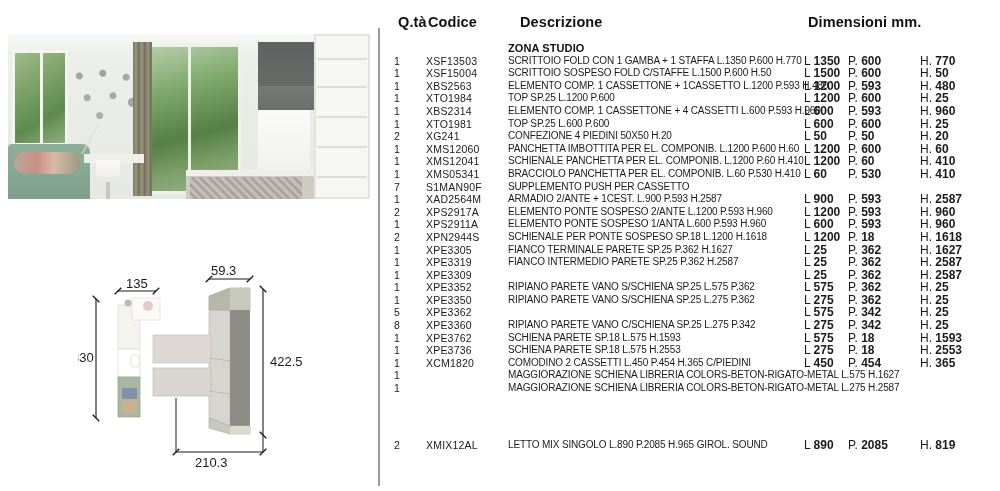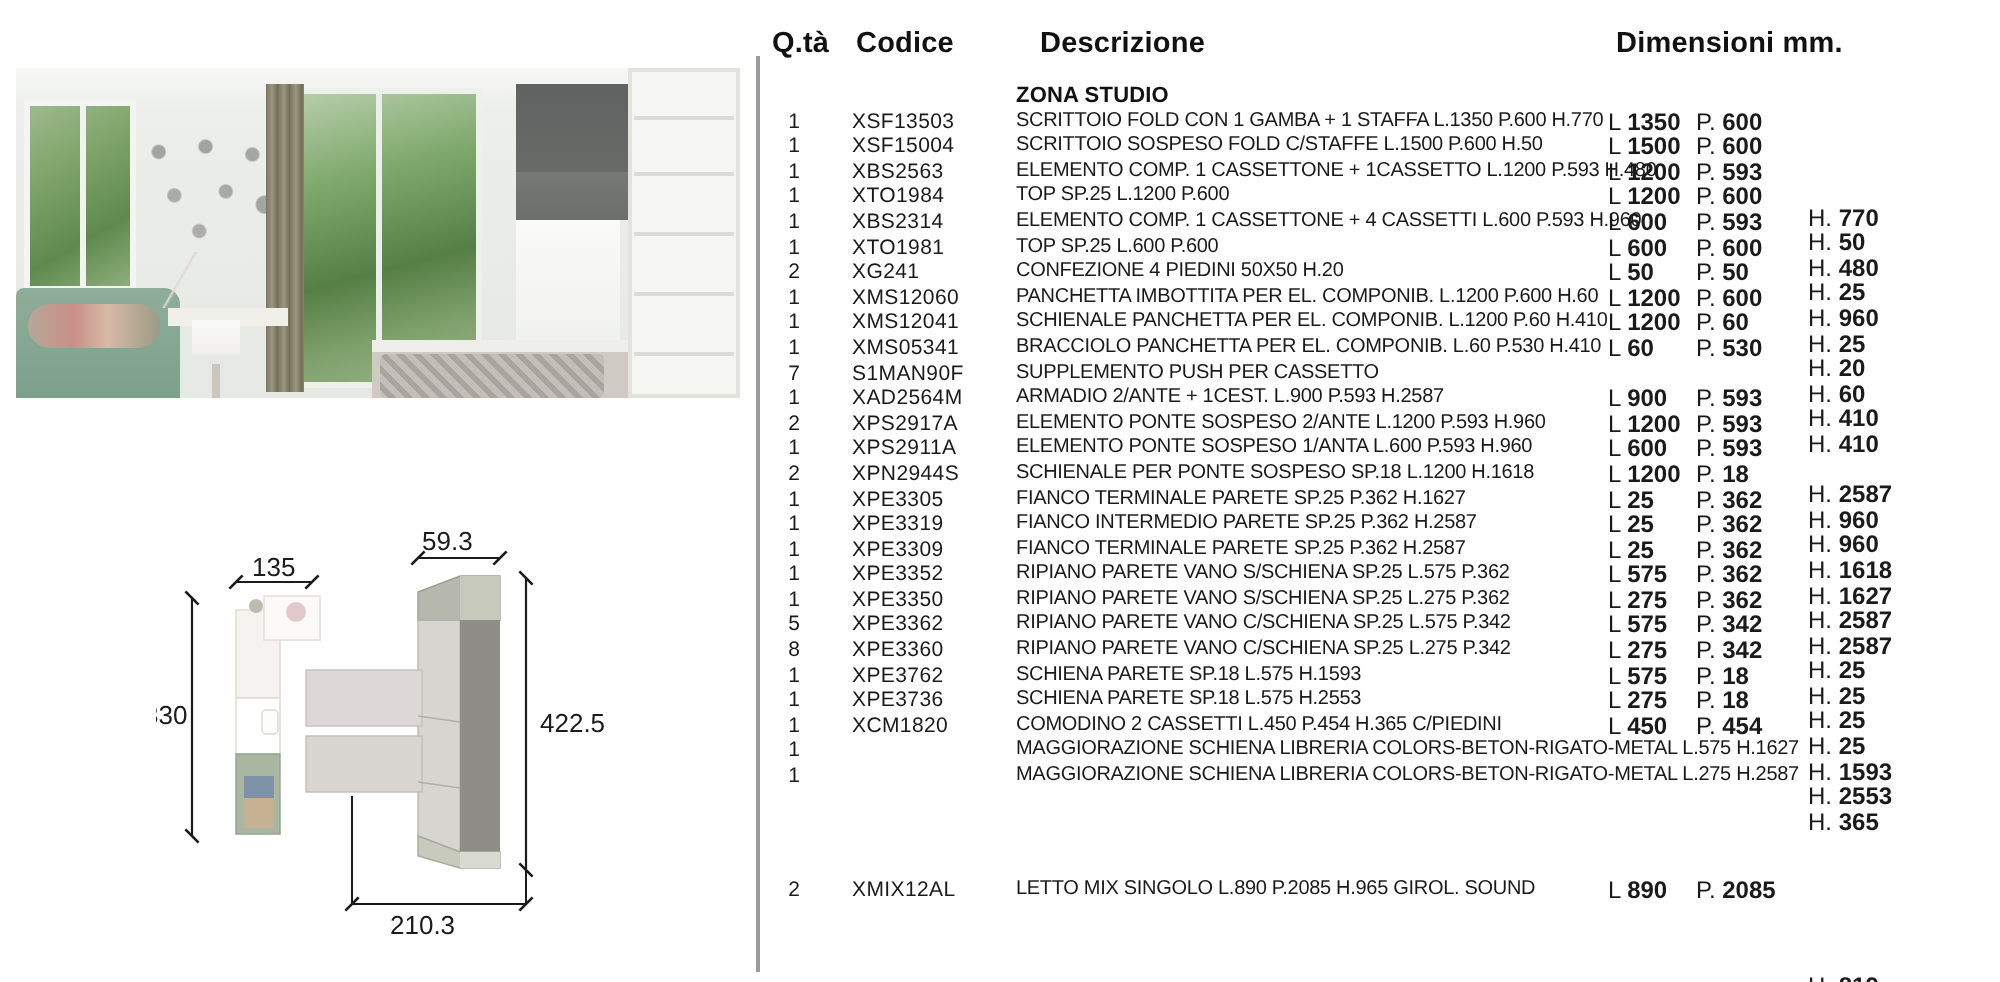--- a/index.html
+++ b/index.html
@@ -133,38 +133,38 @@
 
   
   .table-pane{position:absolute;left:378px;top:0;width:622px;height:491px;}
   .vrule{position:absolute;left:0px;top:28px;width:2px;height:458px;background:#9b9b9b;}
 
   .thead{position:absolute;left:0;top:14px;width:622px;height:22px;}
   .th{
     position:absolute;font-weight:bold;font-size:14.5px;letter-spacing:.1px;
     color:#111;white-space:nowrap;
   }
-  .th-qta{left:8px;}
+  .th-qta{left:20px;}
   .th-cod{left:50px;}
   .th-desc{left:142px;}
   .th-dim{left:430px;}
 
   .rows{position:absolute;left:0;top:42px;width:650px;}
   .row{
     position:relative;height:12.6px;line-height:12.6px;white-space:nowrap;
   }
   .row > span{position:absolute;top:0;}
   .c-qta{left:0px;width:38px;text-align:center;font-size:10.5px;}
   .c-cod{left:48px;font-size:10.5px;letter-spacing:.2px;}
   .c-desc{left:130px;font-size:10px;letter-spacing:-.15px;}
   .c-dim{left:426px;font-size:12px;}
   .c-dim b{font-weight:bold;}
   .dl{position:absolute;left:0px;}
   .dp{position:absolute;left:44px;}
-  .dh{position:absolute;left:100px;margin-top:48px;}
+  .dh{position:absolute;left:116px;}
   .dimwrap{position:relative;display:inline-block;width:180px;height:12.6px;}
 
   .zone{
     font-weight:bold;font-size:11px;letter-spacing:.1px;color:#111;
   }
   .row.gap{height:22px;}
 </style>
 </head>
 <body>
 
@@ -378,39 +378,37 @@
         </div>
         <div class="row">
           <span class="c-qta">1</span>
           <span class="c-cod">XPE3319</span>
           <span class="c-desc">FIANCO INTERMEDIO PARETE SP.25 P.362 H.2587</span>
           <span class="c-dim"><span class="dimwrap"><span class="dl">L <b>25</b></span><span class="dp">P. <b>362</b></span><span class="dh">H. <b>2587</b></span></span></span>
         </div>
         <div class="row">
           <span class="c-qta">1</span>
           <span class="c-cod">XPE3309</span>
-          <span class="c-desc">FIANCO TERMINALE PARETE SP.25 P.362 H.2587</span>
           <span class="c-dim"><span class="dimwrap"><span class="dl">L <b>25</b></span><span class="dp">P. <b>362</b></span><span class="dh">H. <b>2587</b></span></span></span>
         </div>
         <div class="row">
           <span class="c-qta">1</span>
           <span class="c-cod">XPE3352</span>
           <span class="c-desc">RIPIANO PARETE VANO S/SCHIENA SP.25 L.575 P.362</span>
           <span class="c-dim"><span class="dimwrap"><span class="dl">L <b>575</b></span><span class="dp">P. <b>362</b></span><span class="dh">H. <b>25</b></span></span></span>
         </div>
         <div class="row">
           <span class="c-qta">1</span>
           <span class="c-cod">XPE3350</span>
           <span class="c-desc">RIPIANO PARETE VANO S/SCHIENA SP.25 L.275 P.362</span>
           <span class="c-dim"><span class="dimwrap"><span class="dl">L <b>275</b></span><span class="dp">P. <b>362</b></span><span class="dh">H. <b>25</b></span></span></span>
         </div>
         <div class="row">
           <span class="c-qta">5</span>
           <span class="c-cod">XPE3362</span>
-          <span class="c-desc">RIPIANO PARETE VANO C/SCHIENA SP.25 L.575 P.342</span>
           <span class="c-dim"><span class="dimwrap"><span class="dl">L <b>575</b></span><span class="dp">P. <b>342</b></span><span class="dh">H. <b>25</b></span></span></span>
         </div>
         <div class="row">
           <span class="c-qta">8</span>
           <span class="c-cod">XPE3360</span>
           <span class="c-desc">RIPIANO PARETE VANO C/SCHIENA SP.25 L.275 P.342</span>
           <span class="c-dim"><span class="dimwrap"><span class="dl">L <b>275</b></span><span class="dp">P. <b>342</b></span><span class="dh">H. <b>25</b></span></span></span>
         </div>
         <div class="row">
           <span class="c-qta">1</span>

